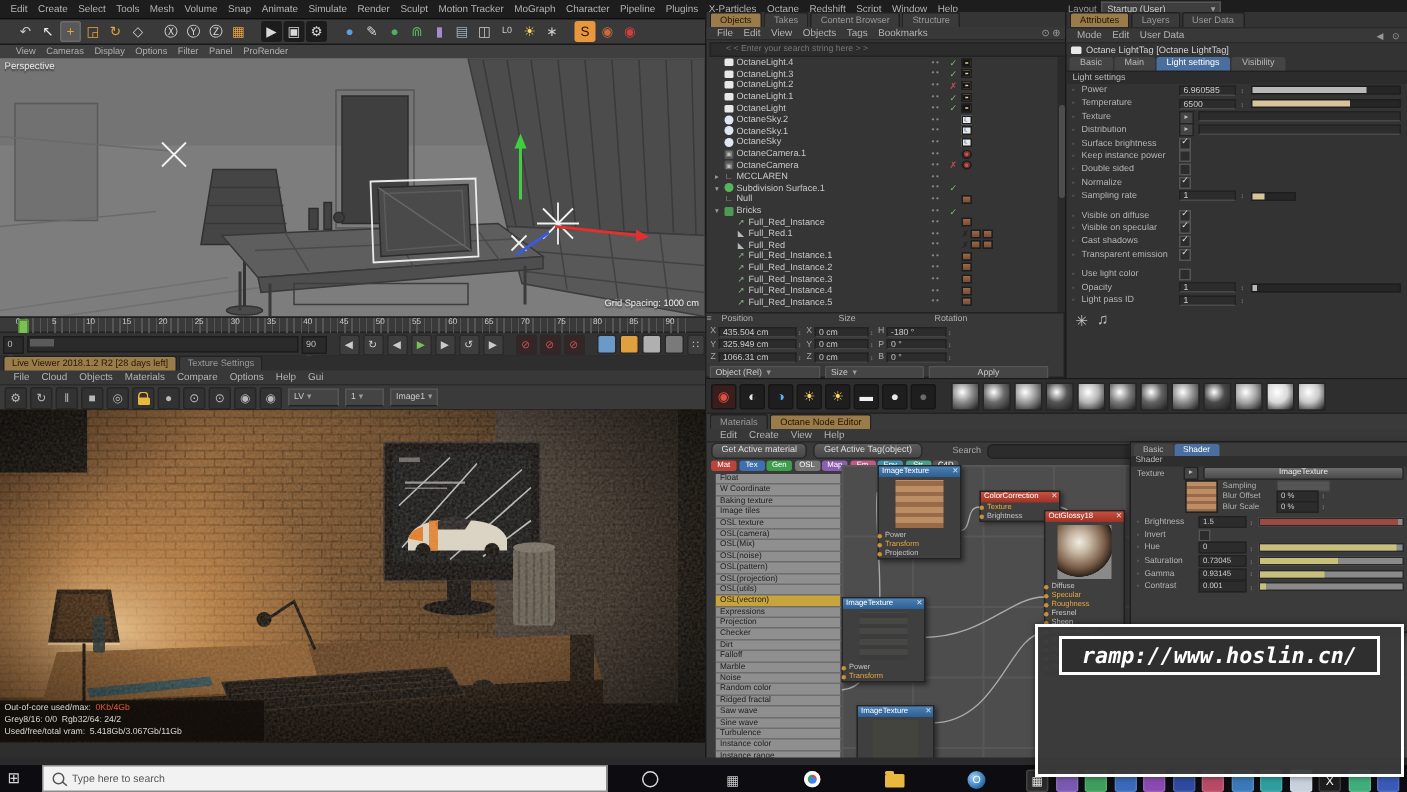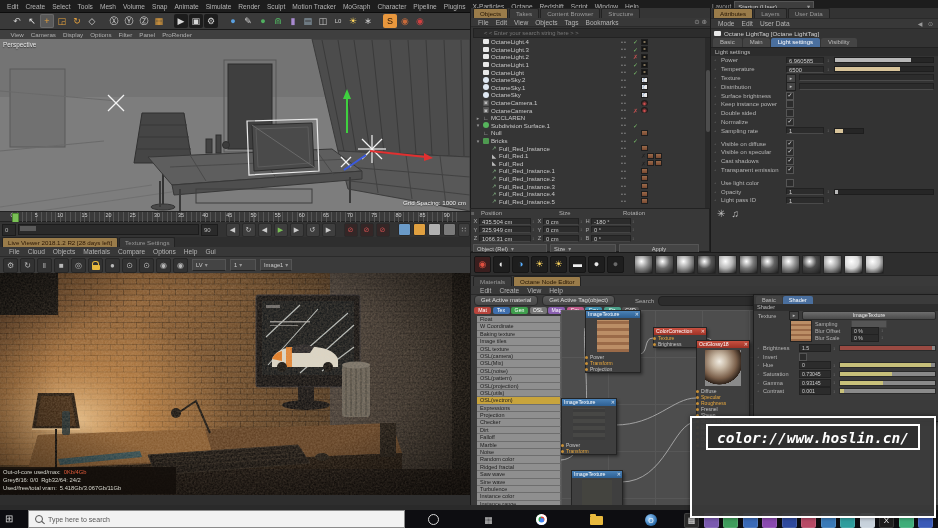--- a/index.html
+++ b/index.html
@@ -1273,21 +1273,21 @@
             <span class="cstep">↕</span>
             <div class="shtrack">
               <div class="afill" style="width: 4%; background: rgb(200, 192, 122);"></div>
             </div>
           </div>
         </div>
     </div>
   </div>
 
   <div id="watermark" class="abs">
-    <div id="wm-url">color://www.hoslin.cn/</div>
+    <div id="wm-url">ramp://www.hoslin.cn/</div>
   </div>
 
   <div class="strip-dark"></div>
 
   <div id="taskbar" class="abs">
     <div id="tb-start">⊞</div>
     <div id="tb-search">
       <div id="tb-mag"></div>
       <span id="tb-search-text">Type here to search</span>
     </div>

